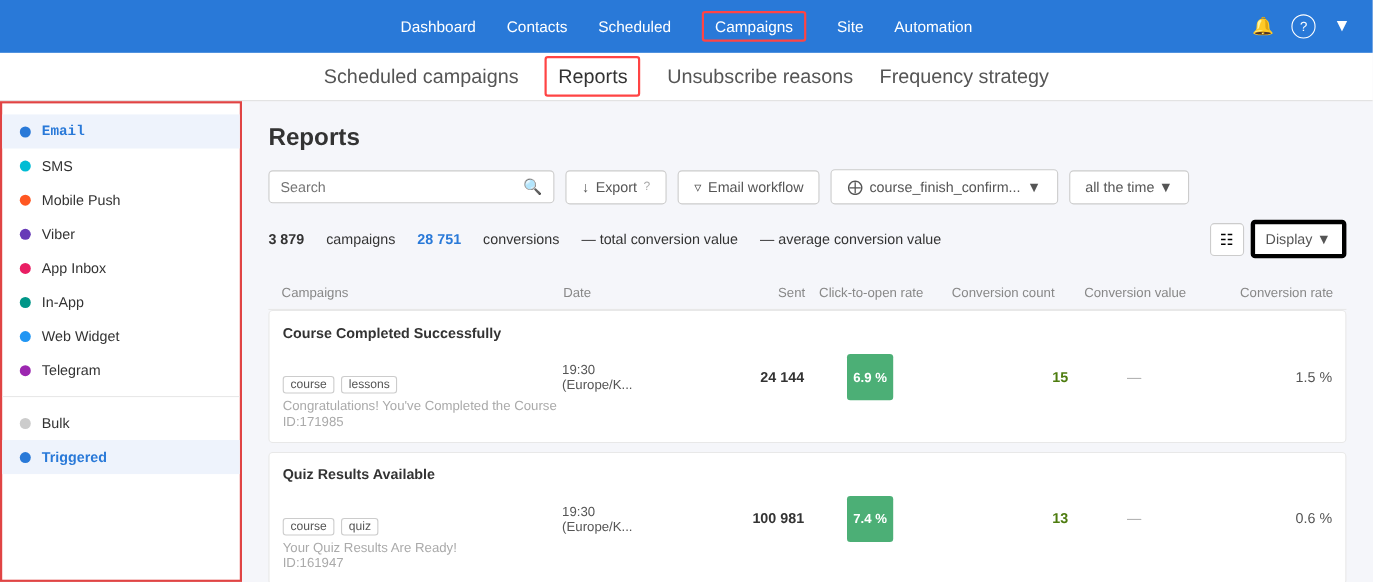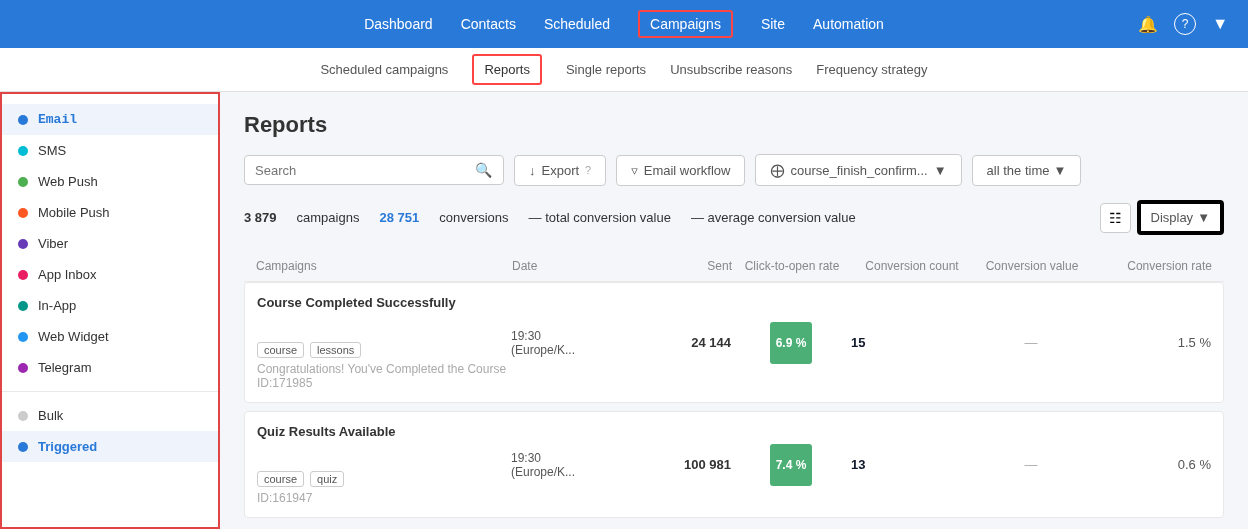--- a/index.html
+++ b/index.html
@@ -51,21 +51,21 @@
       align-items: center;
       justify-content: center;
       gap: 24px;
       padding: 0 20px;
       height: 44px;
       border-bottom: 1px solid #e0e0e0;
     }
     .sub-nav a {
       color: #555;
       text-decoration: none;
-      font-size: 13px;
+      font-size: 18px;
       cursor: pointer;
       padding: 12px 0;
     }
     .sub-nav a.active-sub {
       color: #333;
       border: 2px solid #ff4444;
       padding: 6px 10px;
       border-radius: 3px;
     }
 
@@ -272,21 +272,21 @@
     .campaign-sent { font-weight: 600; text-align: right; }
     .rate-green {
       color: #fff;
       background: #4caf76;
       padding: 14px 6px;
       border-radius: 3px;
       font-size: 12px;
       font-weight: 600;
       text-align: center;
     }
-    .conv-blue { color: #0f172a; font-weight: 600; text-align: left; }
+    .conv-blue { color: #4d7c0f; font-weight: 600; text-align: right; }
     .conv-dash { text-align: center; color: #aaa; }
     .conv-rate { text-align: right; color: #555; }
   </style>
 </head>
 <body>
 
 <nav class="top-nav">
   <div class="top-nav-links">
     <a>Dashboard</a>
     <a>Contacts</a>
@@ -298,39 +298,34 @@
   <div class="top-nav-icons">
     <span>🔔</span>
     <span style="border:1px solid #fff;border-radius:50%;width:22px;height:22px;display:flex;align-items:center;justify-content:center;font-size:12px;">?</span>
     <span>▼</span>
   </div>
 </nav>
 
 <nav class="sub-nav">
   <a>Scheduled campaigns</a>
   <a class="active-sub">Reports</a>
-  <a>Single reports</a>
   <a>Unsubscribe reasons</a>
   <a>Frequency strategy</a>
 </nav>
 
 <div class="main-layout">
 
   <aside class="sidebar">
     <div class="sidebar-item active">
       <span class="sidebar-dot" style="background:#2979d8;"></span>
       <span>Email</span>
     </div>
     <div class="sidebar-item">
       <span class="sidebar-dot" style="background:#00bcd4;"></span>
       <span>SMS</span>
-    </div>
-    <div class="sidebar-item">
-      <span class="sidebar-dot" style="background:#4caf50;"></span>
-      <span>Web Push</span>
     </div>
     <div class="sidebar-item">
       <span class="sidebar-dot" style="background:#ff5722;"></span>
       <span>Mobile Push</span>
     </div>
     <div class="sidebar-item">
       <span class="sidebar-dot" style="background:#673ab7;"></span>
       <span>Viber</span>
     </div>
     <div class="sidebar-item">
@@ -437,20 +432,21 @@
       <div class="conv-rate">1.5 %</div>
     </div>
 
     <div class="campaign-card">
       <div class="campaign-info">
         <div class="campaign-name">Quiz Results Available</div>
         <div class="campaign-tags">
           <span class="tag">course</span>
           <span class="tag">quiz</span>
         </div>
+        <div class="campaign-desc">Your Quiz Results Are Ready!</div>
         <div class="campaign-desc">ID:161947</div>
       </div>
       <div class="campaign-date">
         <div>19:30</div>
         <div>(Europe/K...</div>
       </div>
       <div class="campaign-sent col-right">100 981</div>
       <div class="col-center">
         <span class="rate-green">7.4 %</span>
       </div>

